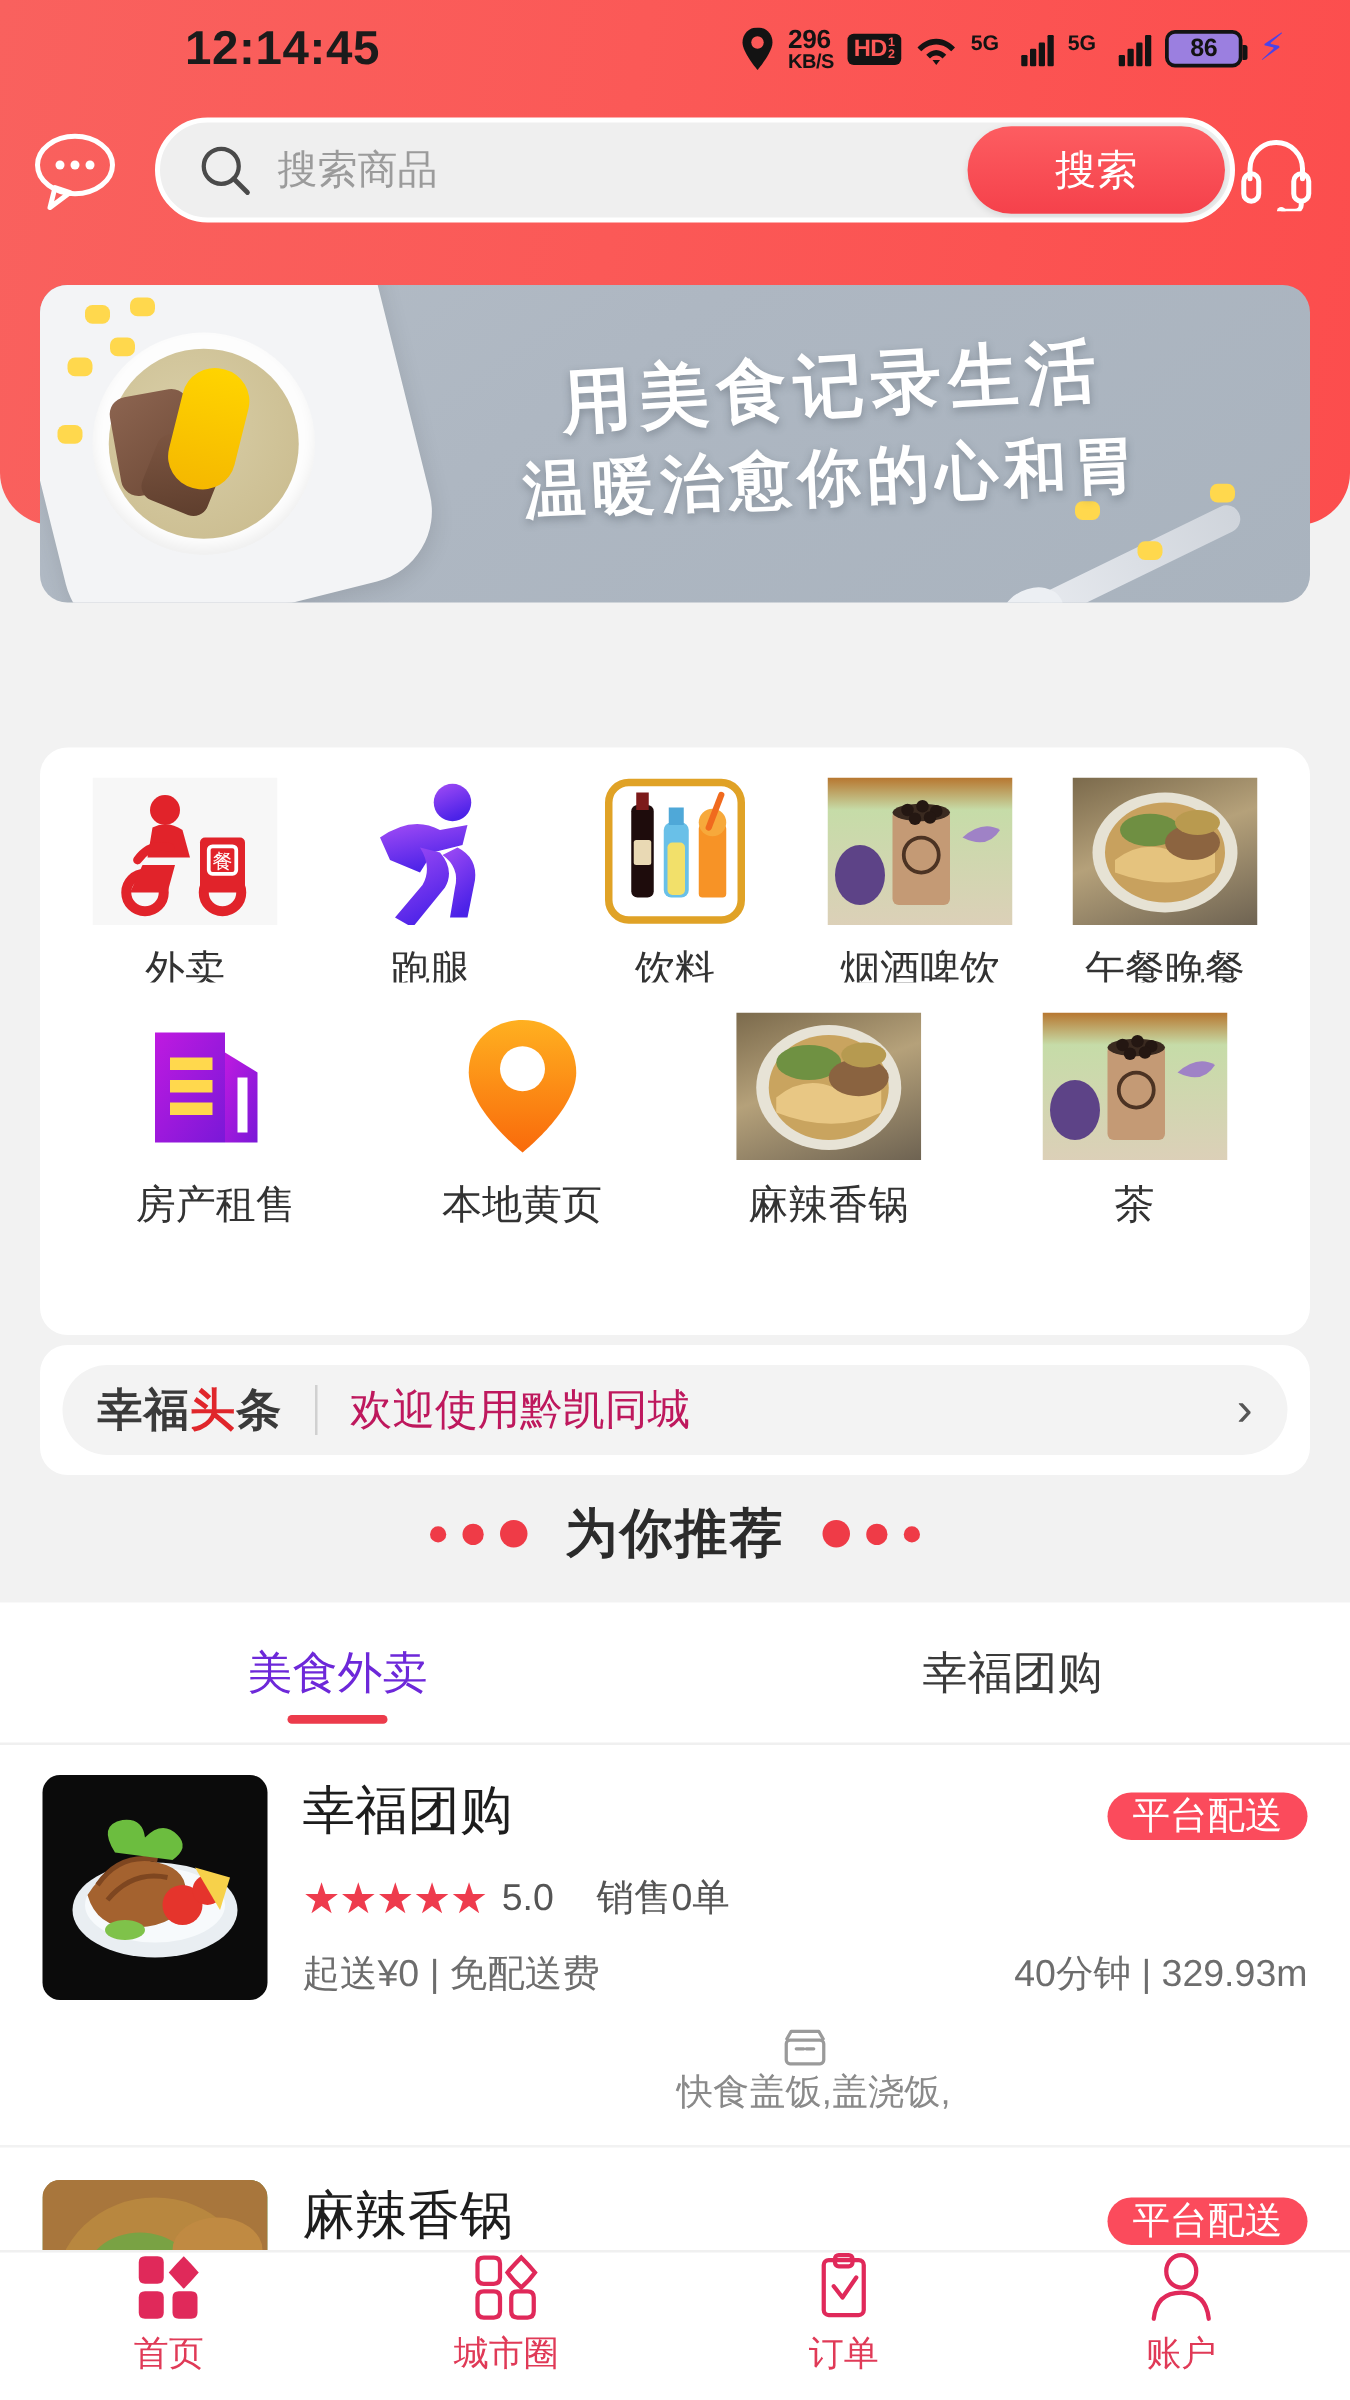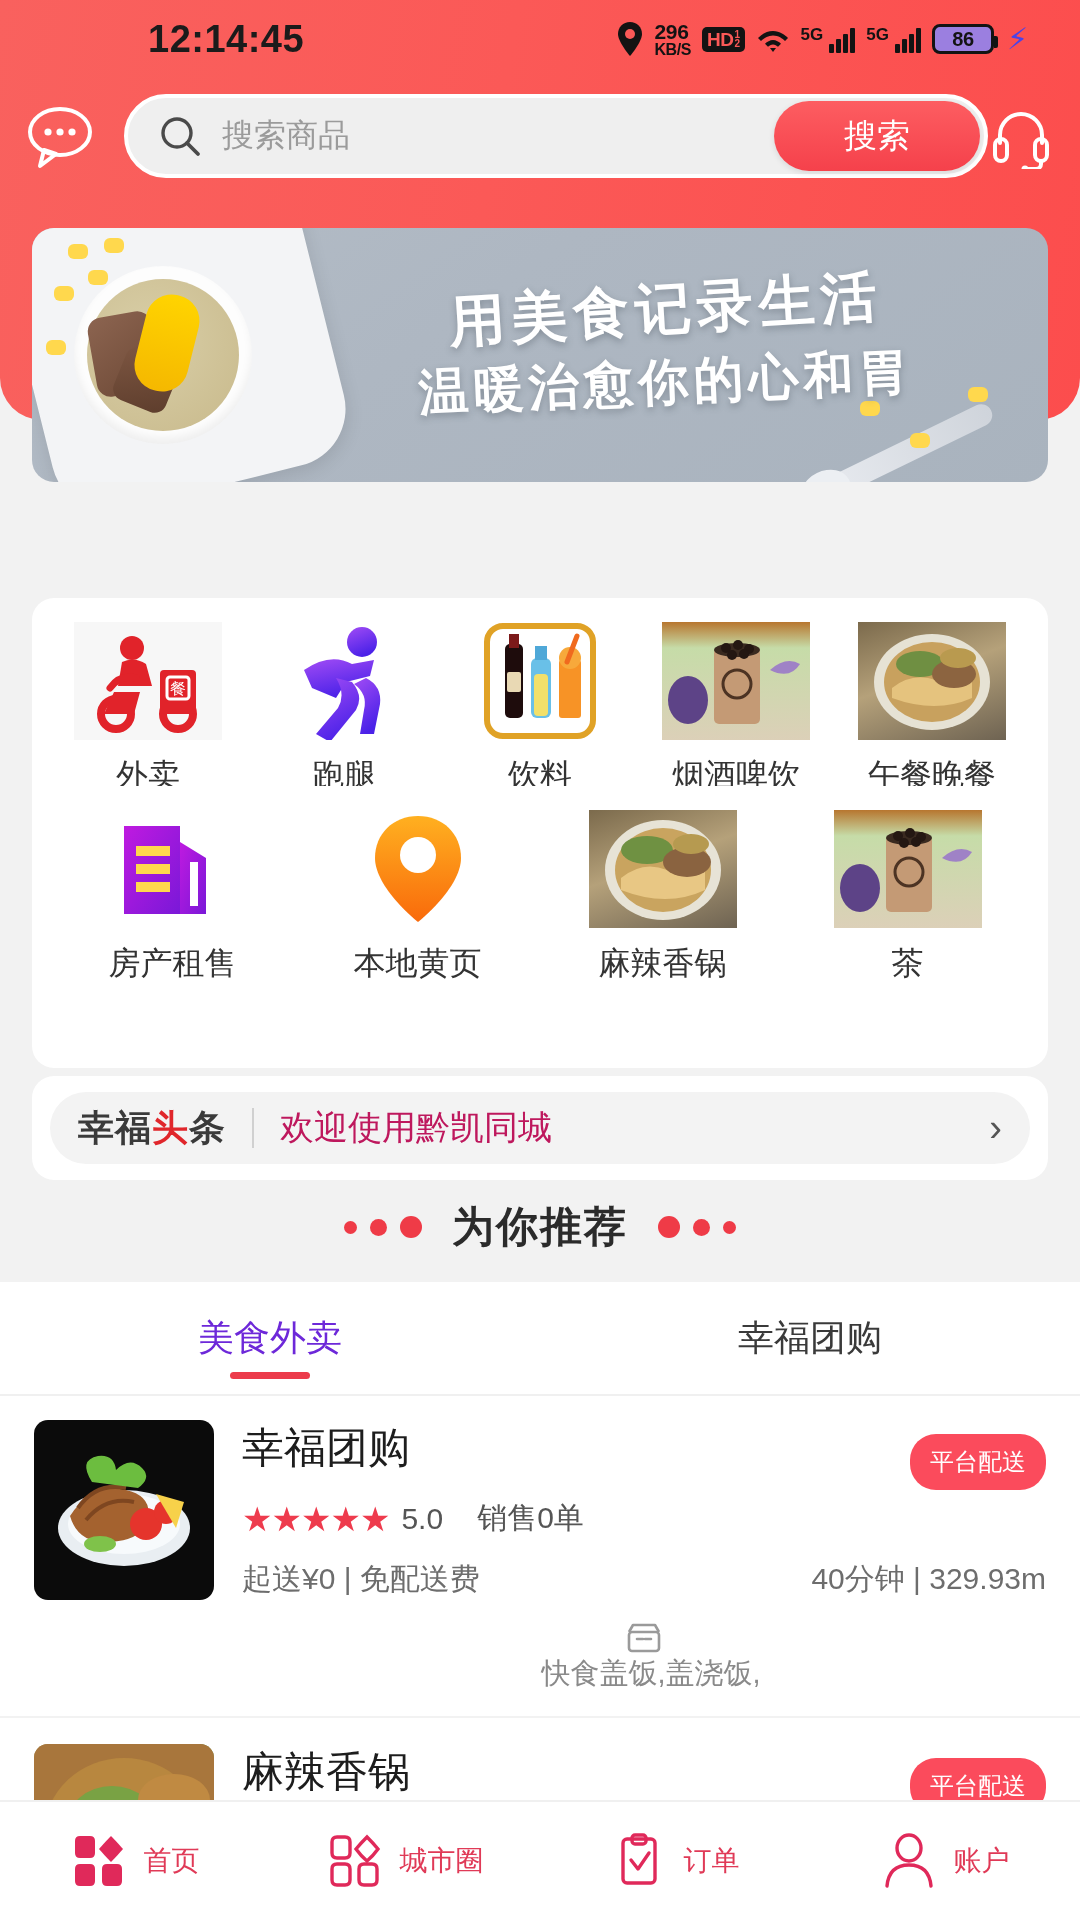--- a/index.html
+++ b/index.html
@@ -39,21 +39,21 @@
   .hd-badge {
     background: #131313; color: #fb5957; font-size: 19px; font-weight: 700;
     border-radius: 5px; padding: 3px 5px 3px 5px; line-height: 1;
     display: flex; align-items: center; letter-spacing: -0.5px;
   }
   .hd-badge .frac { display:inline-flex; flex-direction:column; font-size:10px; line-height:0.95; margin-left:1px;}
   .sig { display: flex; align-items: flex-end; gap: 2px; height: 26px; }
   .sig i { display: block; width: 5px; background: #131313; border-radius: 1px; }
   .sig i:nth-child(1){height:9px}.sig i:nth-child(2){height:14px}
   .sig i:nth-child(3){height:19px}.sig i:nth-child(4){height:25px}
-  .sig-wrap { display:flex; align-items:flex-end; gap:6px;justify-content:flex-end;}
+  .sig-wrap { display:flex; align-items:flex-end; gap:18px;justify-content:flex-end;}
   .sig-5g { font-size: 17px; font-weight: 700; color: #131313; line-height:1; margin-bottom:10px;}
   .battery {
     width: 62px; height: 30px; border: 3px solid #131313; border-radius: 8px;
     position: relative; display: flex; align-items: center; justify-content: center;
     background: #9b7fe0;
   }
   .battery:after {
     content:''; position:absolute; right:-7px; top:9px; width:4px;height:12px;
     background:#131313; border-radius:0 2px 2px 0;
   }
@@ -204,34 +204,34 @@
   .img-steak { background: #0b0b0b; }
   .img-mala  { background: linear-gradient(150deg,#a98e55 0%, #6f8f46 38%, #a76b39 100%); }
   .shop-body { flex:1 1 auto; margin-left: 28px; position: relative; }
   .shop-name { font-size: 42px; color: #1d1d1d; font-weight: 500; }
   .shop-meta { display:flex; align-items:center; margin-top: 22px; }
   .stars { color: #ee3b4d; font-size: 34px; letter-spacing: -1px; }
   .rating { font-size: 30px; color: #555; margin-left: 12px; }
   .sales { font-size: 30px; color: #555; margin-left: 34px; }
   .badge {
     position: absolute; right: 0; top: 14px; background: #fb4b5c; color: #fff;
-    font-size: 24px; border-radius: 26px; padding: 16px 20px; line-height: 1;
+    font-size: 30px; border-radius: 26px; padding: 4px 20px; line-height: 1;
   }
   .shop-row3 { display: flex; align-items: center; margin-top: 20px; }
   .fee { font-size: 30px; color: #6d6d6d; }
   .dist { margin-left: auto; font-size: 30px; color: #6d6d6d; }
   .shop-tags { display:flex; align-items:center; margin-top: 22px; flex-direction: column; }
   .tag-text { font-size: 29px; color: #8a8a8a; margin-left: 14px; }
 
   
   .bottomnav {
     position: absolute; bottom: 0; left: 0; width: 1080px; height: 120px;
     background: #fff; display: flex; z-index: 10; border-top: 2px solid #f0f0f0;
   }
-  .nav-item { flex:1 1 0; display:flex; align-items:center; justify-content:center; gap: 17px;}
+  .nav-item { flex:1 1 0; display:flex; flex-direction:column; align-items:center; gap: 6px;}
   .nav-label { font-size: 28px; color: #e03a57; }
 </style>
 </head>
 <body>
 
 <div class="phone">
 
   <div class="header-red"></div>
 
   <div class="statusbar">

